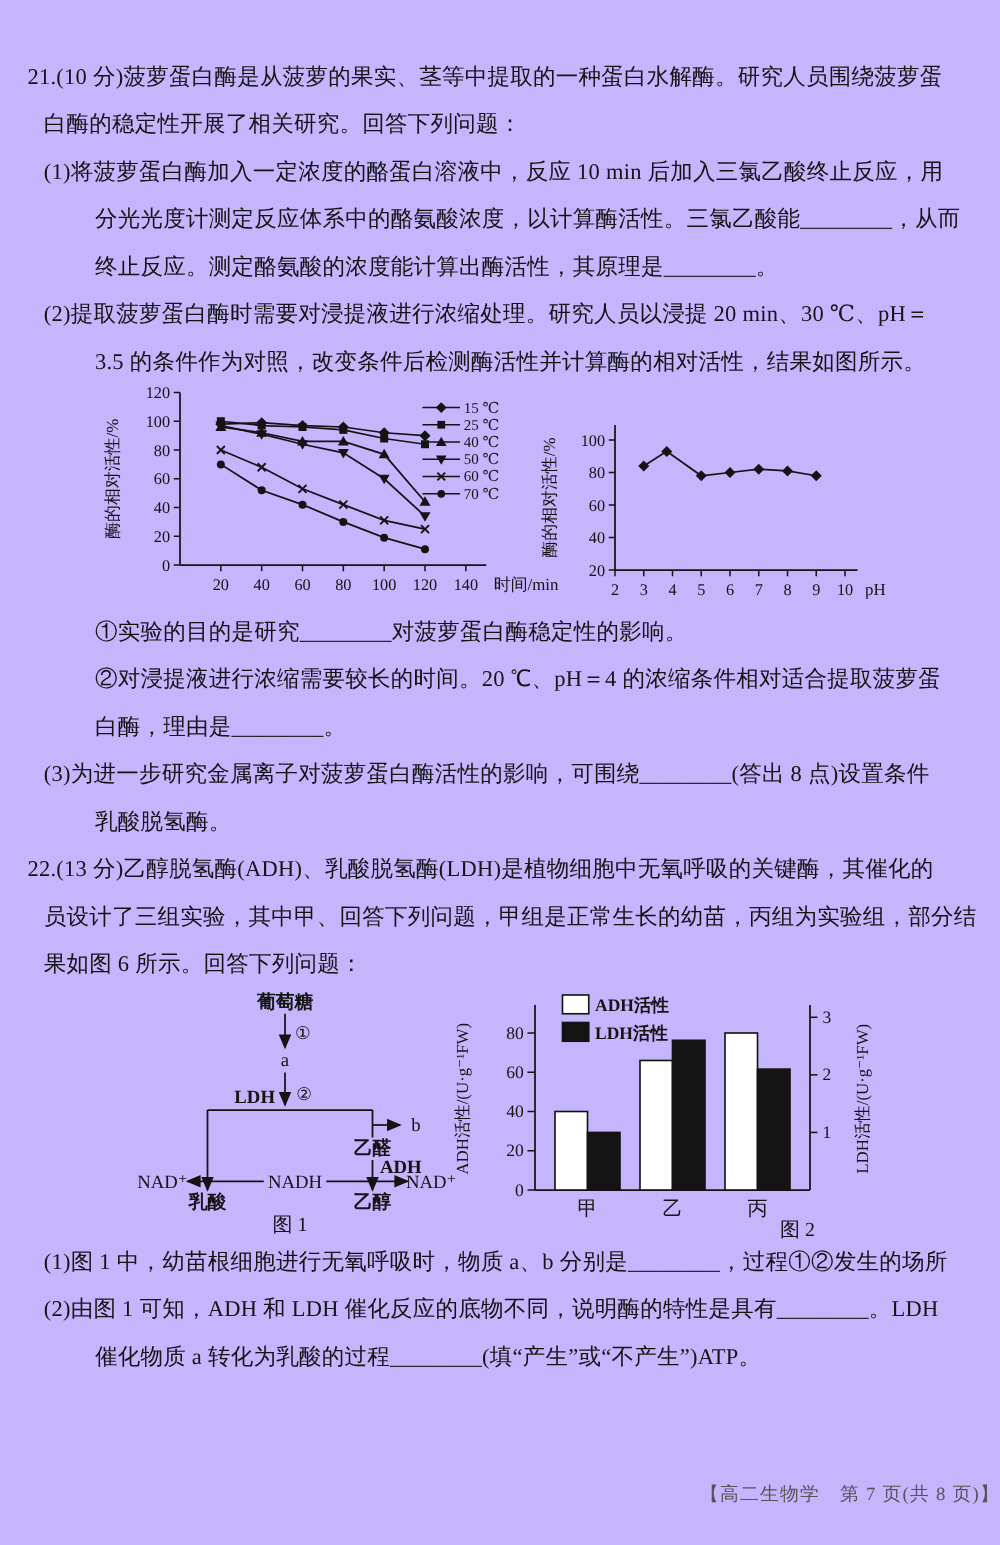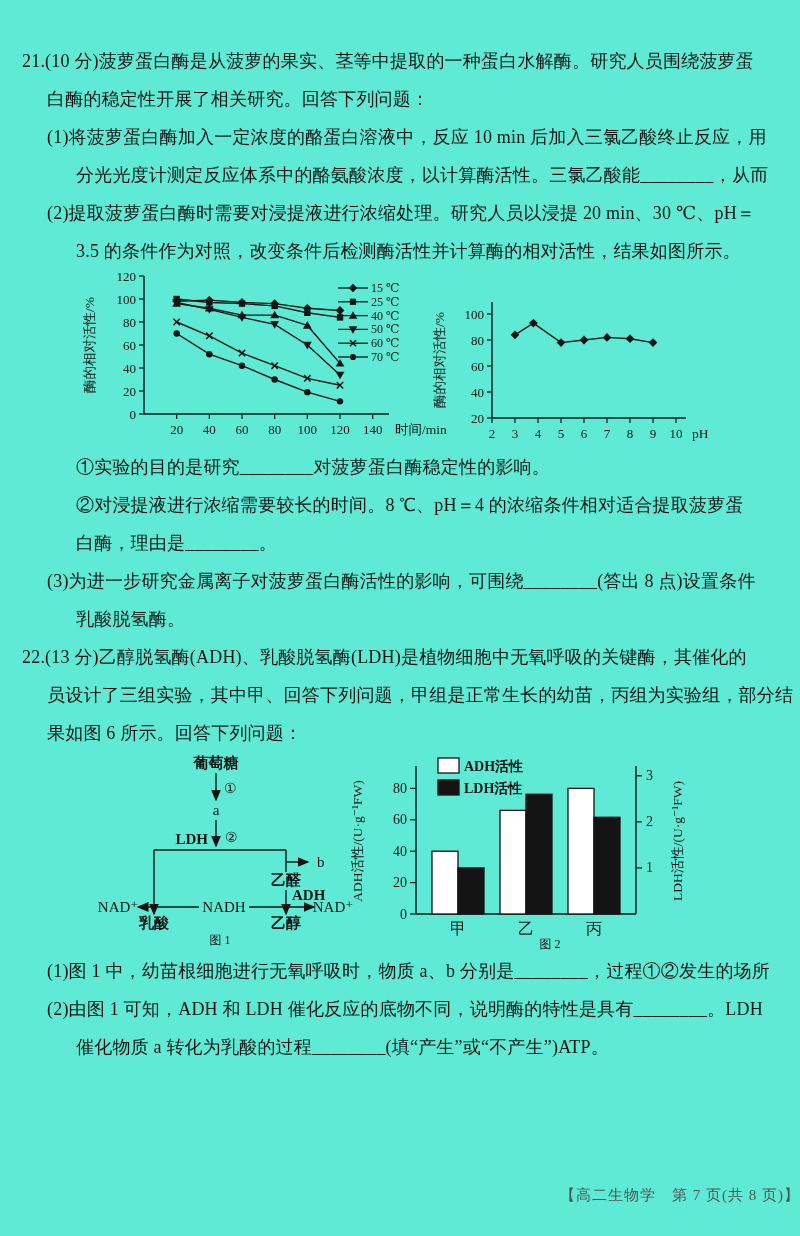--- a/index.html
+++ b/index.html
@@ -1,46 +1,47 @@
 <!DOCTYPE html>
 <html><head>
 <meta charset="utf-8">
 <style>
   html,body{margin:0;padding:0;background:#ffffff;}
   .page{
-    position:relative;width:800px;height:1236px;background:#5eead4;
+    position:relative;width:800px;height:1236px;background:#c4b5fd;
     font-family:"Liberation Serif","DejaVu Serif",serif;color:#141414;
     overflow:hidden;
   }
   .doc{position:absolute;top:42px;left:0;width:800px;}
   .ln{height:38px;line-height:38px;font-size:18px;white-space:nowrap;letter-spacing:.2px;}
   .lvl0{padding-left:22px;}
-  .lvl1{padding-left:47px;}
+  .lvl1{padding-left:35px;}
   .lvl2{padding-left:76px;font-family:Liberation Serif, serif;}
   .figrow{position:relative;}
   .figrow1{height:178px;}
-  .figrow2{height:200px;}
+  .figrow2{height:200px;margin-left:12px;}
   .figrow svg{position:absolute;overflow:visible;}
   svg text{font-family:"Liberation Serif","DejaVu Serif",serif;fill:#141414;}
-  .caption{position:absolute;font-size:12px;color:#141414;}
+  .caption{position:absolute;font-size:16px;color:#141414;}
   .footer{
     position:absolute;top:1186px;left:0;width:800px;text-align:right;
     font-size:15px;color:#555;letter-spacing:1px;
   }
 </style>
 </head>
 <body>
 
 <div class="page">
   <div class="doc">
 
     <div class="ln lvl0">21.(10 分)菠萝蛋白酶是从菠萝的果实、茎等中提取的一种蛋白水解酶。研究人员围绕菠萝蛋</div>
     <div class="ln lvl1">白酶的稳定性开展了相关研究。回答下列问题：</div>
     <div class="ln lvl1">(1)将菠萝蛋白酶加入一定浓度的酪蛋白溶液中，反应 10 min 后加入三氯乙酸终止反应，用</div>
     <div class="ln lvl2">分光光度计测定反应体系中的酪氨酸浓度，以计算酶活性。三氯乙酸能________，从而</div>
+    <div class="ln lvl2">终止反应。测定酪氨酸的浓度能计算出酶活性，其原理是________。</div>
     <div class="ln lvl1">(2)提取菠萝蛋白酶时需要对浸提液进行浓缩处理。研究人员以浸提 20 min、30 ℃、pH＝</div>
     <div class="ln lvl2">3.5 的条件作为对照，改变条件后检测酶活性并计算酶的相对活性，结果如图所示。</div>
 
     <div class="figrow figrow1">
       <svg id="chart-time" width="368" height="172" style="left:80px;top:2px;">
           <line x1="64" y1="142" x2="64" y2="4" stroke="#141414" stroke-width="1.4"></line>
           <line x1="64" y1="142" x2="309" y2="142" stroke="#141414" stroke-width="1.4"></line>
           <line x1="59" y1="142" x2="64" y2="142" stroke="#141414" stroke-width="1.2"></line>
           <text x="56" y="146.5" text-anchor="end" font-size="13">0</text>
           <line x1="59" y1="119" x2="64" y2="119" stroke="#141414" stroke-width="1.2"></line>
@@ -170,21 +171,21 @@
           <path d="M105.4 46.69999999999999L109.80000000000001 51.099999999999994L105.4 55.5L101 51.099999999999994Z" fill="#141414"></path>
           <path d="M133 66.19999999999999L137.39999999999998 70.6L133 75L128.60000000000002 70.6Z" fill="#141414"></path>
           <path d="M156 63.599999999999994L160.39999999999998 68L156 72.4L151.60000000000002 68Z" fill="#141414"></path>
           <path d="M179 60.999999999999986L183.39999999999998 65.39999999999999L179 69.8L174.60000000000002 65.39999999999999Z" fill="#141414"></path>
           <path d="M202 62.3L206.39999999999998 66.7L202 71.10000000000001L197.60000000000002 66.7Z" fill="#141414"></path>
           <path d="M225 66.19999999999999L229.39999999999998 70.6L225 75L220.60000000000002 70.6Z" fill="#141414"></path>
         </svg>
     </div>
 
     <div class="ln lvl2">①实验的目的是研究________对菠萝蛋白酶稳定性的影响。</div>
-    <div class="ln lvl2">②对浸提液进行浓缩需要较长的时间。8 ℃、pH＝4 的浓缩条件相对适合提取菠萝蛋</div>
+    <div class="ln lvl2">②对浸提液进行浓缩需要较长的时间。20 ℃、pH＝4 的浓缩条件相对适合提取菠萝蛋</div>
     <div class="ln lvl2">白酶，理由是________。</div>
     <div class="ln lvl1">(3)为进一步研究金属离子对菠萝蛋白酶活性的影响，可围绕________(答出 8 点)设置条件</div>
     <div class="ln lvl2">乳酸脱氢酶。</div>
 
     <div class="ln lvl0">22.(13 分)乙醇脱氢酶(ADH)、乳酸脱氢酶(LDH)是植物细胞中无氧呼吸的关键酶，其催化的</div>
     <div class="ln lvl1">员设计了三组实验，其中甲、回答下列问题，甲组是正常生长的幼苗，丙组为实验组，部分结</div>
     <div class="ln lvl1">果如图 6 所示。回答下列问题：</div>
 
     <div class="figrow figrow2">
       <svg width="250" height="178" style="left:98px;top:2px;">
@@ -252,21 +253,21 @@
           <rect x="112" y="115.94321766561515" width="26" height="46.056782334384856" fill="#141414" stroke="#141414" stroke-width="1.3"></rect>
           <rect x="180" y="42.25236593059937" width="26" height="119.74763406940063" fill="#141414" stroke="#141414" stroke-width="1.3"></rect>
           <rect x="248" y="65.28075709779179" width="26" height="96.71924290220821" fill="#141414" stroke="#141414" stroke-width="1.3"></rect>
           <rect x="92" y="6" width="21" height="15" fill="#ffffff" stroke="#141414" stroke-width="1.3"></rect>
           <text x="118" y="19" font-size="14" font-weight="600">ADH活性</text>
           <rect x="92" y="28" width="21" height="15" fill="#141414" stroke="#141414" stroke-width="1.3"></rect>
           <text x="118" y="41" font-size="14" font-weight="600">LDH活性</text>
           <text x="16" y="89" text-anchor="middle" font-size="13.5" transform="rotate(-90 16 89)">ADH活性/(U·g⁻¹FW)</text>
           <text x="336" y="89" text-anchor="middle" font-size="13.5" transform="rotate(-90 336 89)">LDH活性/(U·g⁻¹FW)</text>
         </svg>
-      <div class="caption" style="left:460px;top:184px;width:180px;text-align:center;">图 2</div>
+      <div class="caption" style="left:460px;top:184px;width:180px;text-align:right;">图 2</div>
     </div>
 
     <div class="ln lvl1">(1)图 1 中，幼苗根细胞进行无氧呼吸时，物质 a、b 分别是________，过程①②发生的场所</div>
     <div class="ln lvl1">(2)由图 1 可知，ADH 和 LDH 催化反应的底物不同，说明酶的特性是具有________。LDH</div>
     <div class="ln lvl2">催化物质 a 转化为乳酸的过程________(填“产生”或“不产生”)ATP。</div>
   </div>
 
   <div class="footer">【高二生物学　第 7 页(共 8 页)】</div>
 </div>
 

